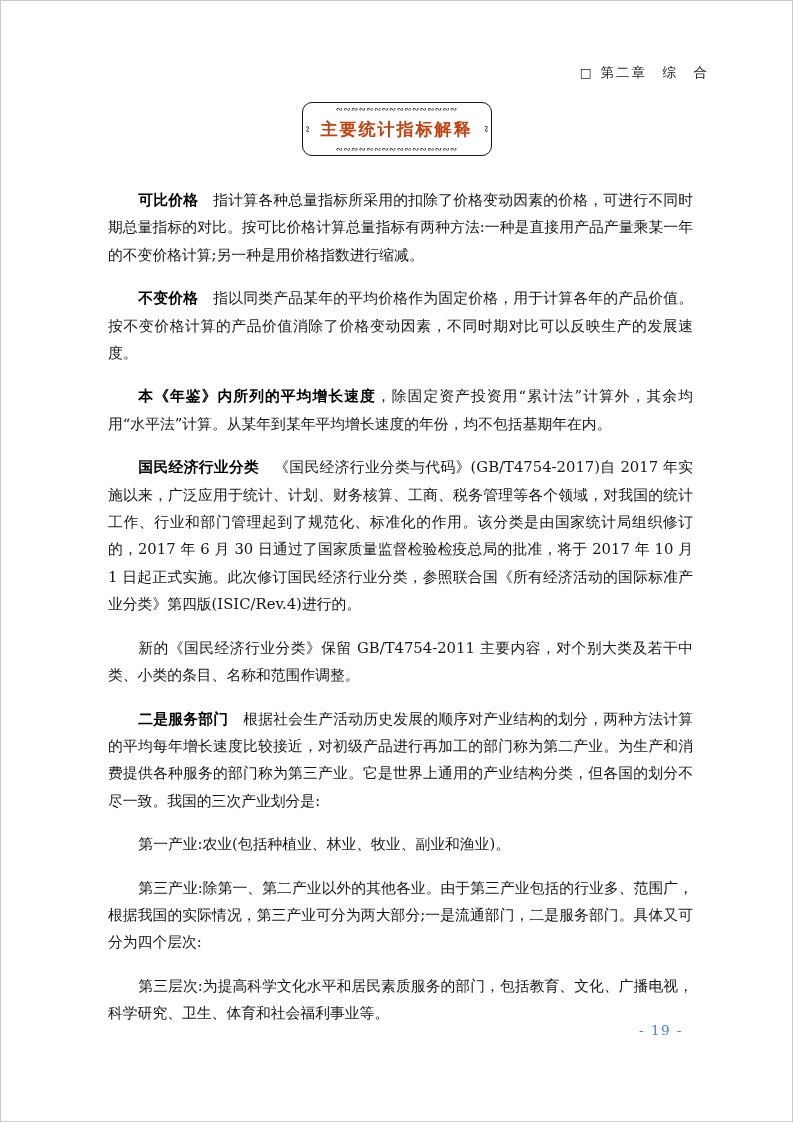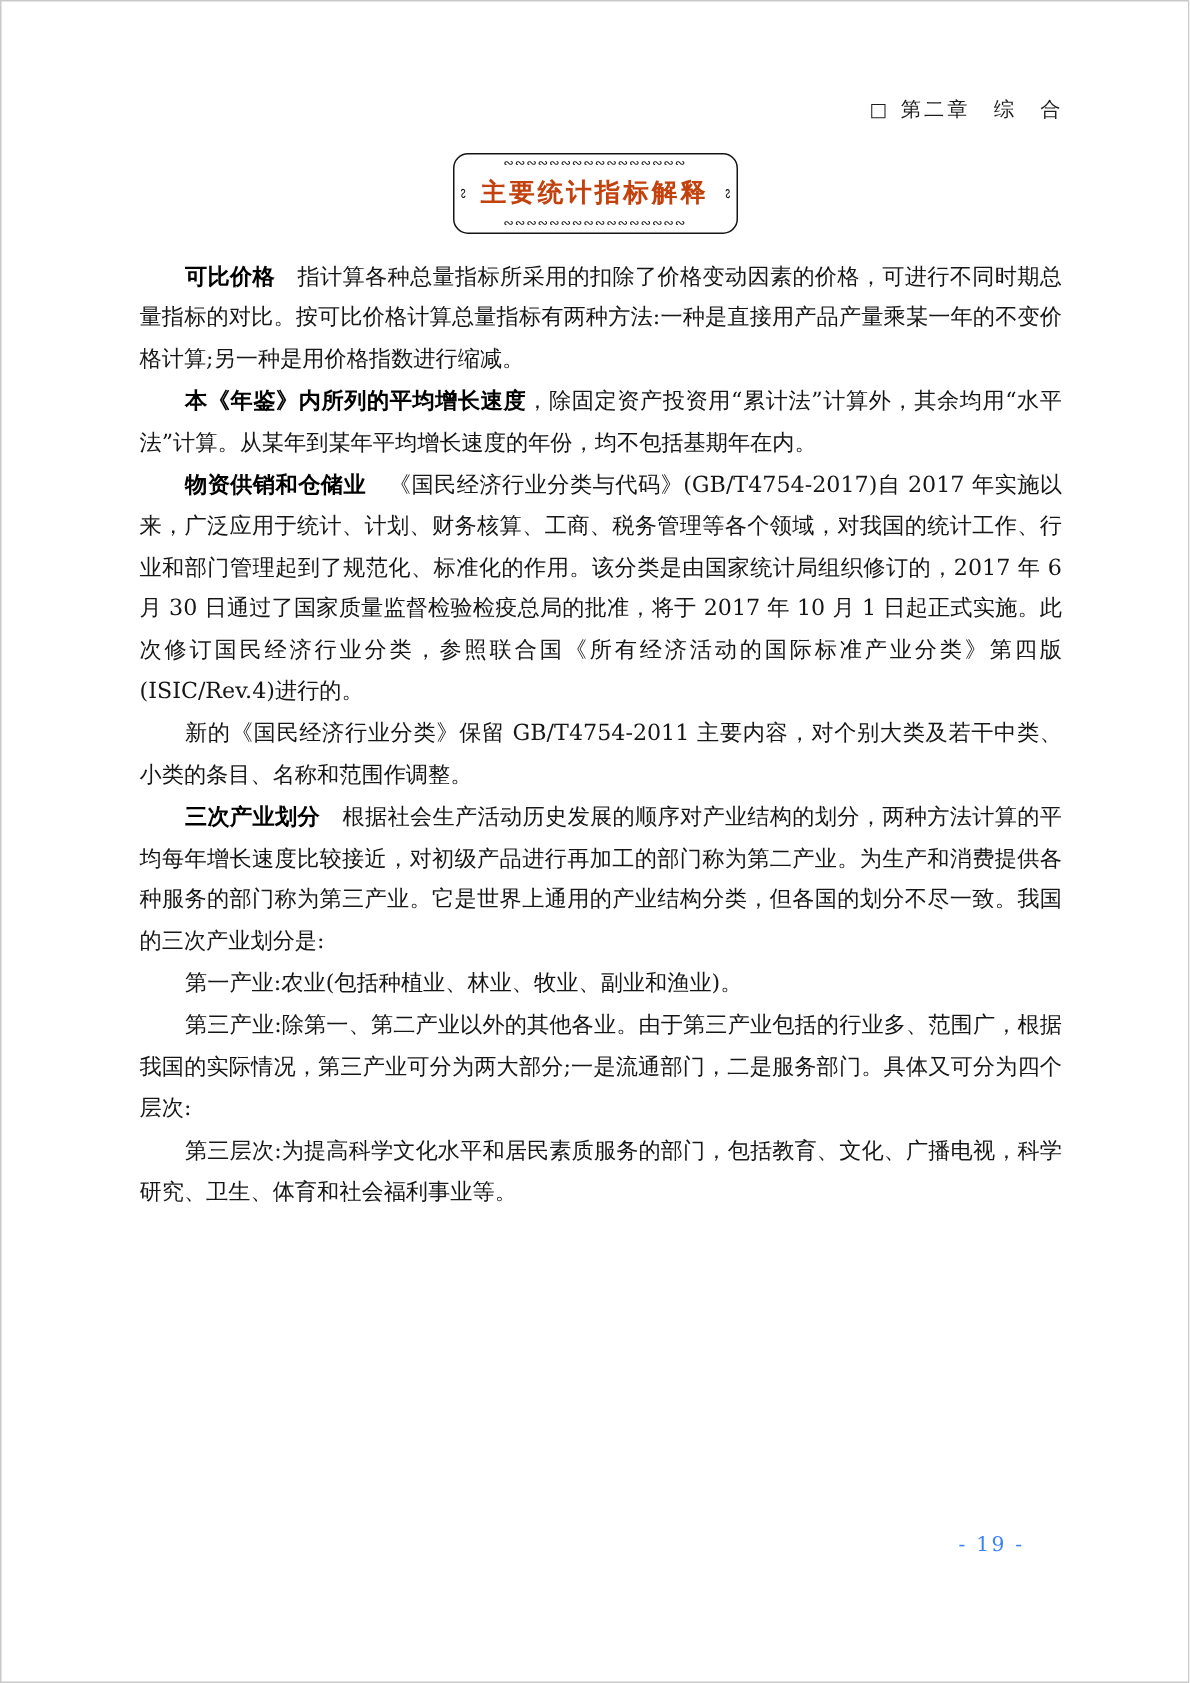--- a/index.html
+++ b/index.html
@@ -37,21 +37,21 @@
     position:absolute; top:50%; font-size:9px; color:#141414;
     font-family:"DejaVu Sans","Liberation Sans",sans-serif;
   }
   .orn-left{left:1px; transform:translateY(-50%) rotate(90deg);}
   .orn-right{right:1px; transform:translateY(-50%) rotate(-90deg);}
   .body-text{
     position:absolute; top:169px; left:91px; width:617px;
     font-size:14.8px; line-height:27.4px;
     text-align:justify; text-justify:inter-ideograph;
   }
-  .para{margin:1px; text-indent:2.05em;}
+  .para{margin:16px; text-indent:2.05em;}
   .term{
     font-family:"DejaVu Sans","Liberation Sans",sans-serif;
     font-weight:700; color:#000;
   }
   .term:empty{display:none;}
   .page-number{
     position:absolute; top:1021px; left:618px; width:84px; text-align:center;
     font-size:13.5px; letter-spacing:1.5px; color:#3b82f6;
   }
 </style>
@@ -68,24 +68,25 @@
   <div class="title-box">
     <div class="orn">∾∾∾∾∾∾∾∾∾∾∾∾∾∾∾∾</div>
     <div class="title-text">主要统计指标解释</div>
     <div class="orn">∾∾∾∾∾∾∾∾∾∾∾∾∾∾∾∾</div>
     <span class="orn-side orn-left">∾</span>
     <span class="orn-side orn-right">∾</span>
   </div>
 
   <div class="body-text">
     <p class="para"><b class="term">可比价格</b><span>　指计算各种总量指标所采用的扣除了价格变动因素的价格，可进行不同时期总量指标的对比。按可比价格计算总量指标有两种方法:一种是直接用产品产量乘某一年的不变价格计算;另一种是用价格指数进行缩减。</span></p>
+    <p class="para"><b class="term">不变价格</b><span>　指以同类产品某年的平均价格作为固定价格，用于计算各年的产品价值。按不变价格计算的产品价值消除了价格变动因素，不同时期对比可以反映生产的发展速度。</span></p>
     <p class="para"><b class="term">本《年鉴》内所列的平均增长速度</b><span>，除固定资产投资用“累计法”计算外，其余均用“水平法”计算。从某年到某年平均增长速度的年份，均不包括基期年在内。</span></p>
-    <p class="para"><b class="term">物资供销和仓储业</b><span>　《国民经济行业分类与代码》(GB/T4754-2017)自 2017 年实施以来，广泛应用于统计、计划、财务核算、工商、税务管理等各个领域，对我国的统计工作、行业和部门管理起到了规范化、标准化的作用。该分类是由国家统计局组织修订的，2017 年 6 月 30 日通过了国家质量监督检验检疫总局的批准，将于 2017 年 10 月 1 日起正式实施。此次修订国民经济行业分类，参照联合国《所有经济活动的国际标准产业分类》第四版(ISIC/Rev.4)进行的。</span></p>
+    <p class="para"><b class="term">国民经济行业分类</b><span>　《国民经济行业分类与代码》(GB/T4754-2017)自 2017 年实施以来，广泛应用于统计、计划、财务核算、工商、税务管理等各个领域，对我国的统计工作、行业和部门管理起到了规范化、标准化的作用。该分类是由国家统计局组织修订的，2017 年 6 月 30 日通过了国家质量监督检验检疫总局的批准，将于 2017 年 10 月 1 日起正式实施。此次修订国民经济行业分类，参照联合国《所有经济活动的国际标准产业分类》第四版(ISIC/Rev.4)进行的。</span></p>
     <p class="para"><span>新的《国民经济行业分类》保留 GB/T4754-2011 主要内容，对个别大类及若干中类、小类的条目、名称和范围作调整。</span></p>
-    <p class="para"><b class="term">三次产业划分</b><span>　根据社会生产活动历史发展的顺序对产业结构的划分，两种方法计算的平均每年增长速度比较接近，对初级产品进行再加工的部门称为第二产业。为生产和消费提供各种服务的部门称为第三产业。它是世界上通用的产业结构分类，但各国的划分不尽一致。我国的三次产业划分是:</span></p>
+    <p class="para"><b class="term">二是服务部门</b><span>　根据社会生产活动历史发展的顺序对产业结构的划分，两种方法计算的平均每年增长速度比较接近，对初级产品进行再加工的部门称为第二产业。为生产和消费提供各种服务的部门称为第三产业。它是世界上通用的产业结构分类，但各国的划分不尽一致。我国的三次产业划分是:</span></p>
     <p class="para"><span>第一产业:农业(包括种植业、林业、牧业、副业和渔业)。</span></p>
     <p class="para"><span>第三产业:除第一、第二产业以外的其他各业。由于第三产业包括的行业多、范围广，根据我国的实际情况，第三产业可分为两大部分;一是流通部门，二是服务部门。具体又可分为四个层次:</span></p>
     <p class="para"><span>第三层次:为提高科学文化水平和居民素质服务的部门，包括教育、文化、广播电视，科学研究、卫生、体育和社会福利事业等。</span></p>
 
   </div>
 
   <div class="page-number">- 19 -</div>
 
 </div>
 

